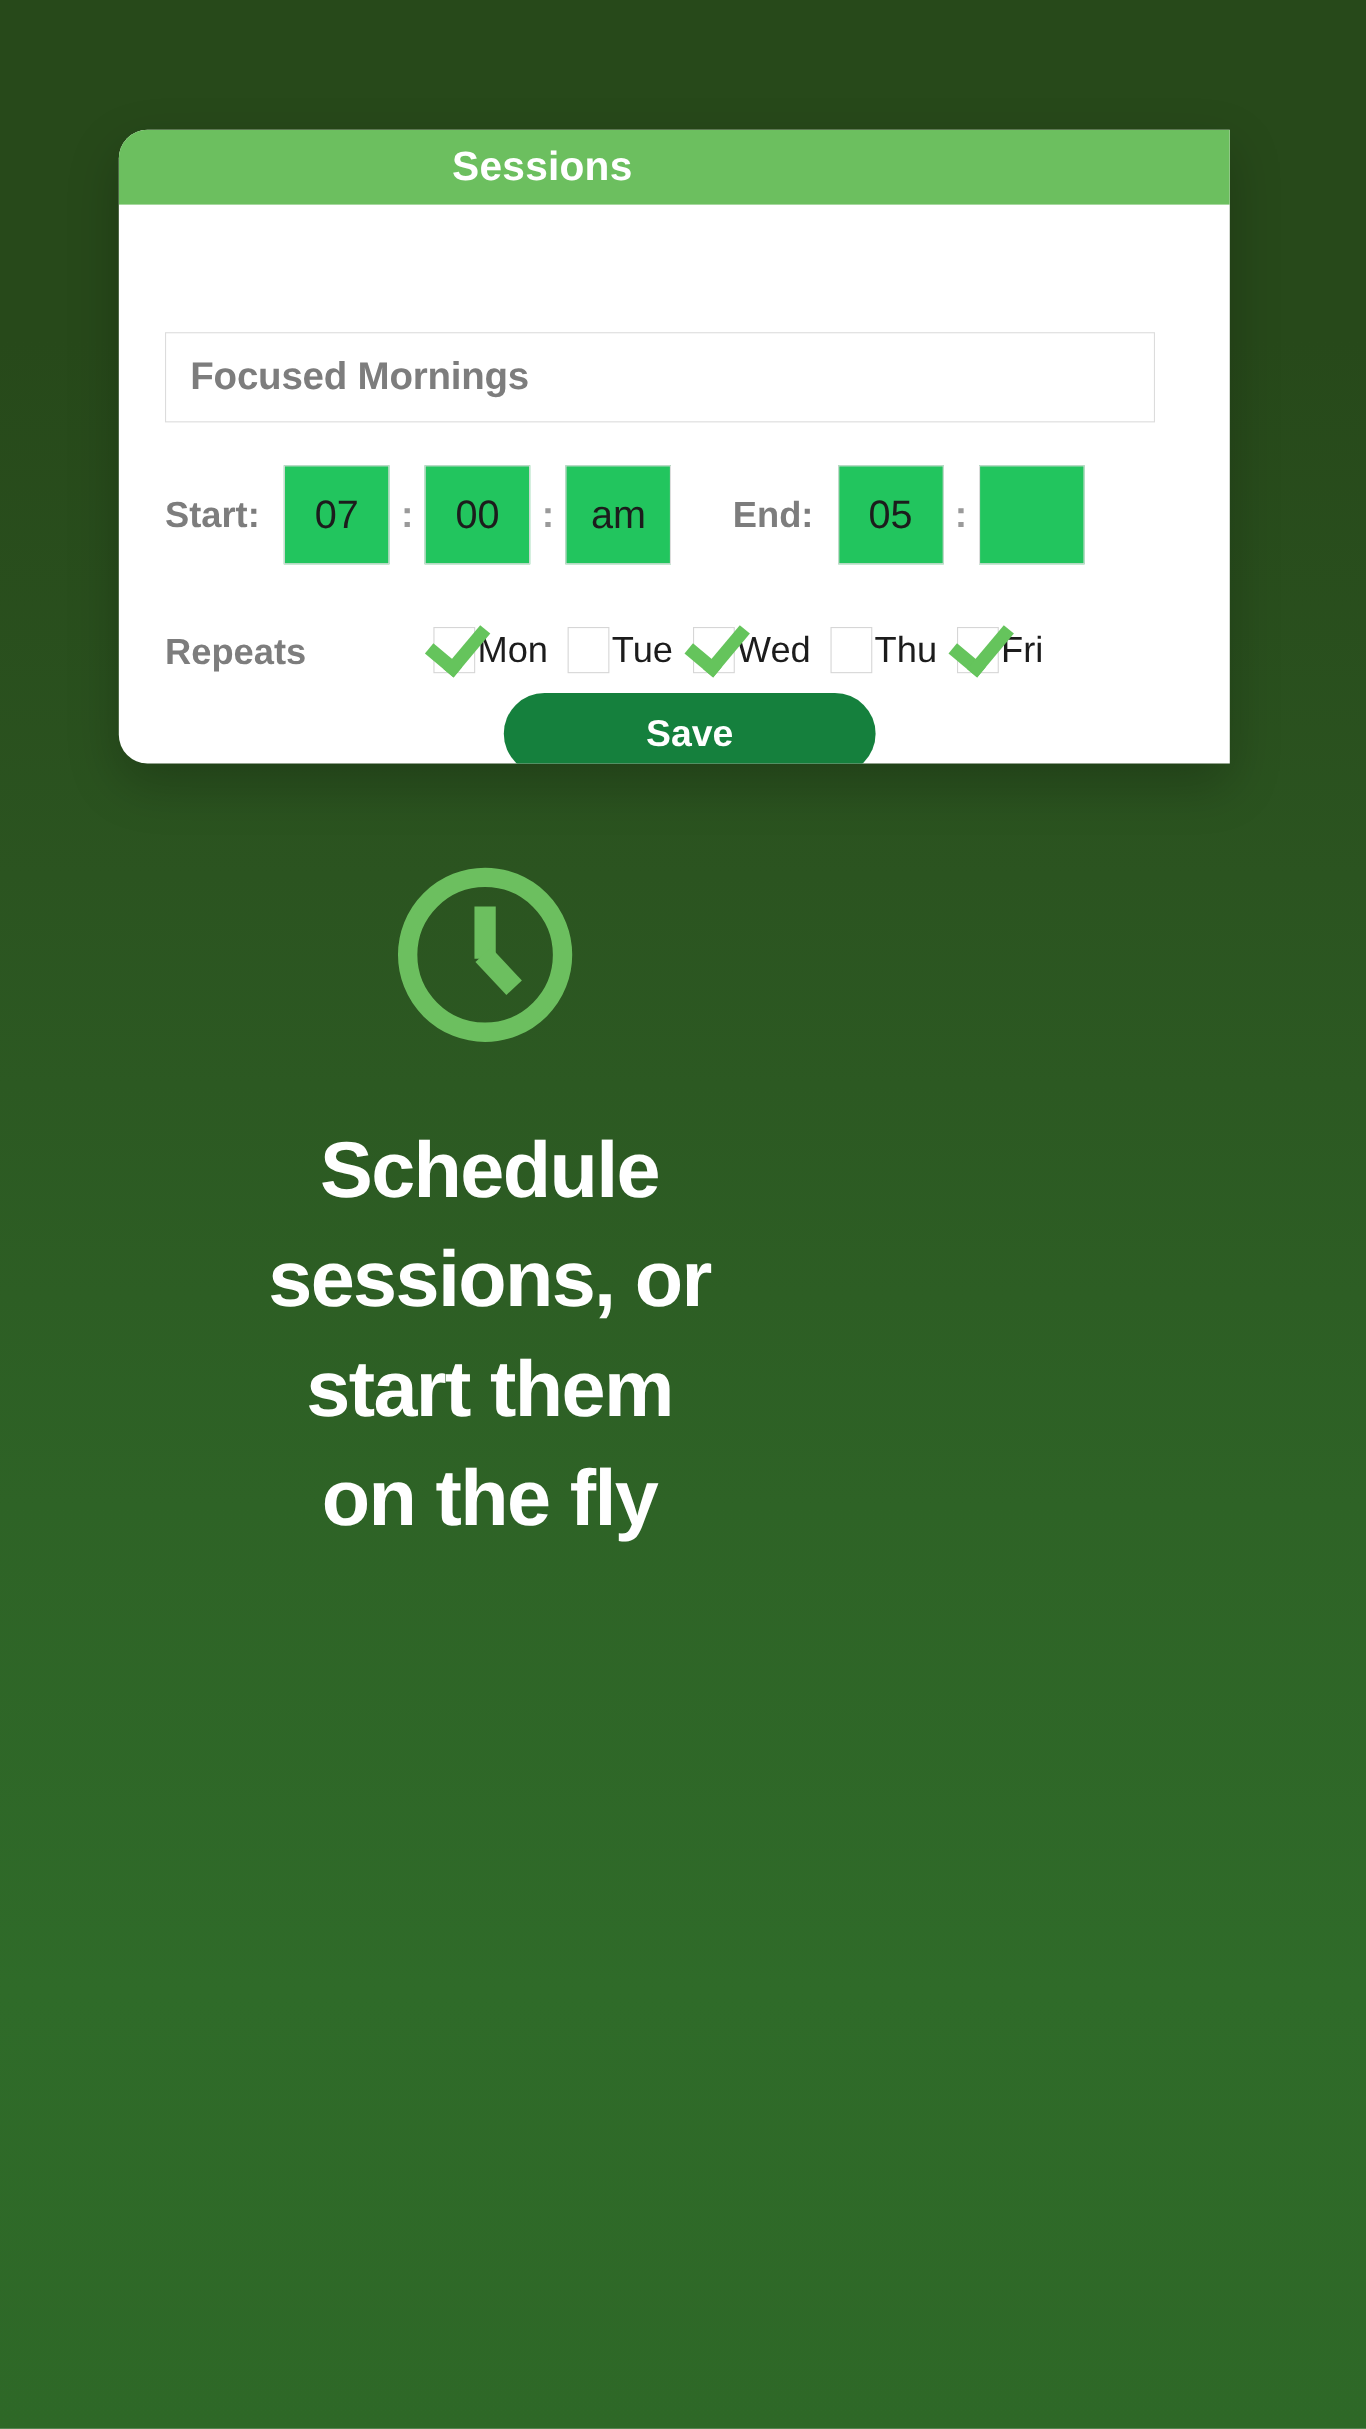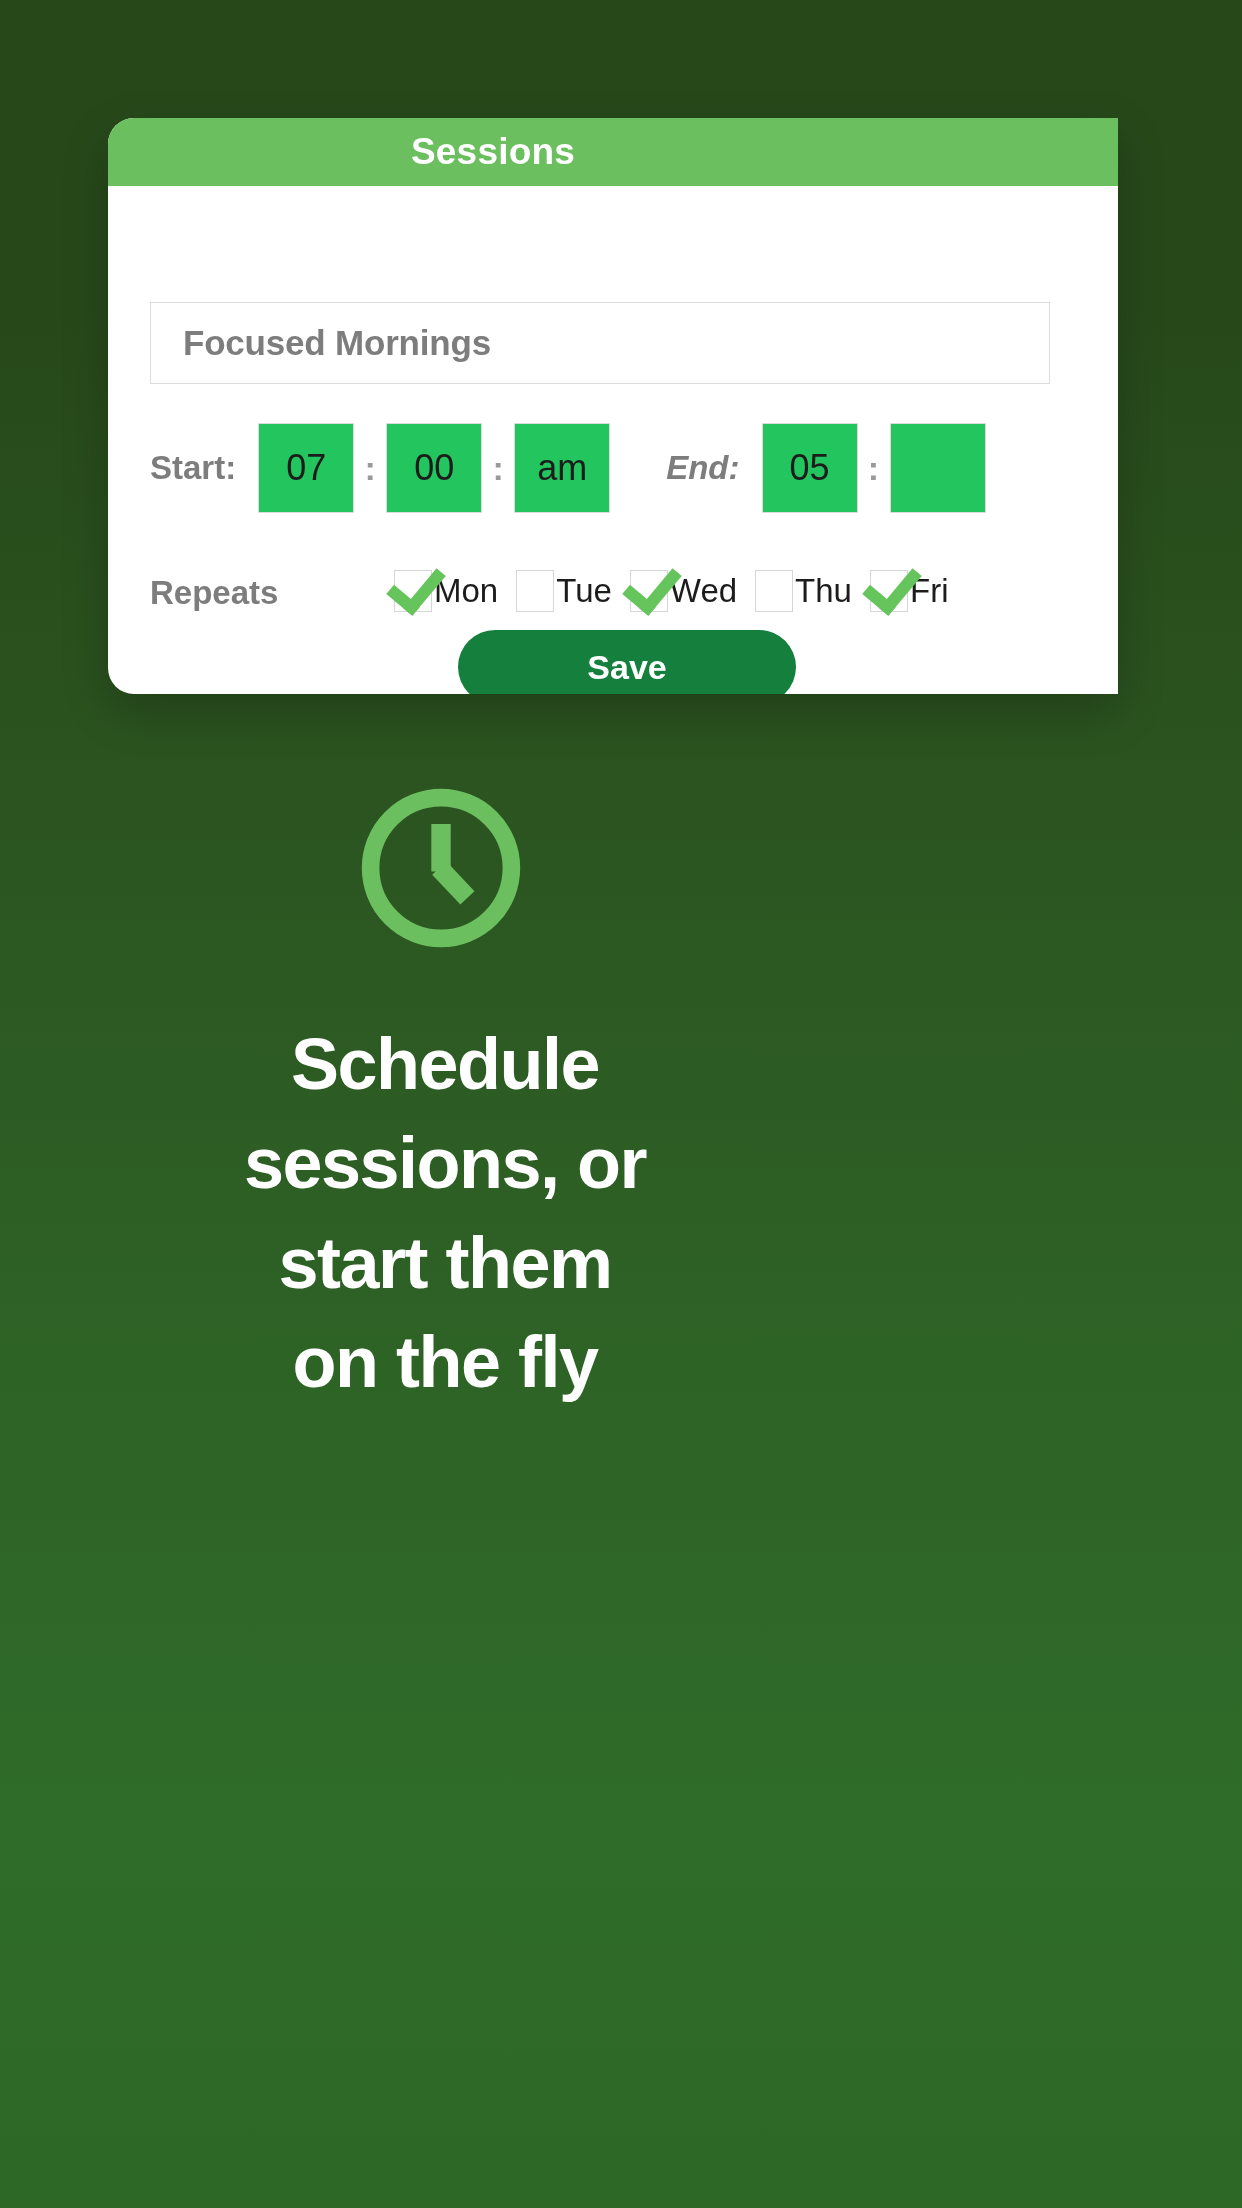--- a/index.html
+++ b/index.html
@@ -62,21 +62,21 @@
   #session-name-input {
     position: absolute;
     left: 42px;
     top: 116px;
     width: 900px;
     height: 82px;
     border: 1px solid #dcdcdc;
     background: #fff;
     display: flex;
     align-items: center;
-    padding-left: 32px;
+    padding-left: 22px;
   }
   #session-name-value {
     font-size: 35px;
     color: #7d7d7d;
     font-weight: bold;
     letter-spacing: -0.2px;
   }
 
   
   #time-row {
@@ -106,21 +106,21 @@
     color: #1c1c1c;
   }
   .time-colon {
     width: 32px;
     text-align: center;
     font-size: 34px;
     color: #9a9a9a;
     font-weight: bold;
   }
   #start-label { margin-right: 22px; }
-  #end-label { margin-left: 56px; margin-right: 22px; font-style: italic; }
+  #end-label { margin-left: 56px; margin-right: 22px; }
 
   
   #repeats-row {
     position: absolute;
     left: 42px;
     top: 364px;
     width: 1000px;
     height: 62px;
     display: flex;
     align-items: flex-end;

